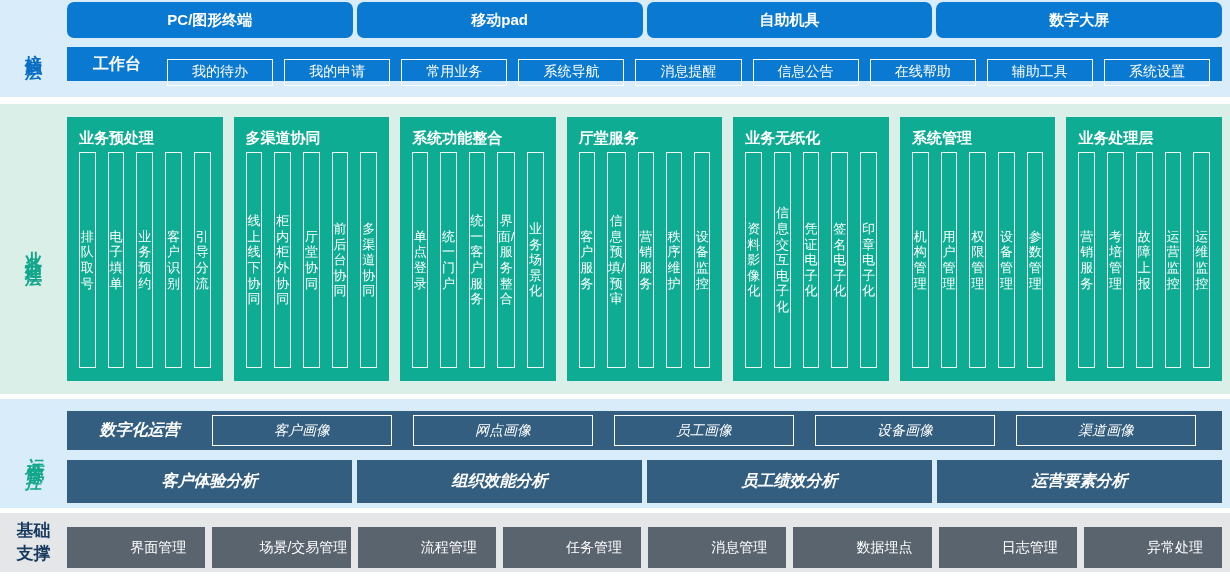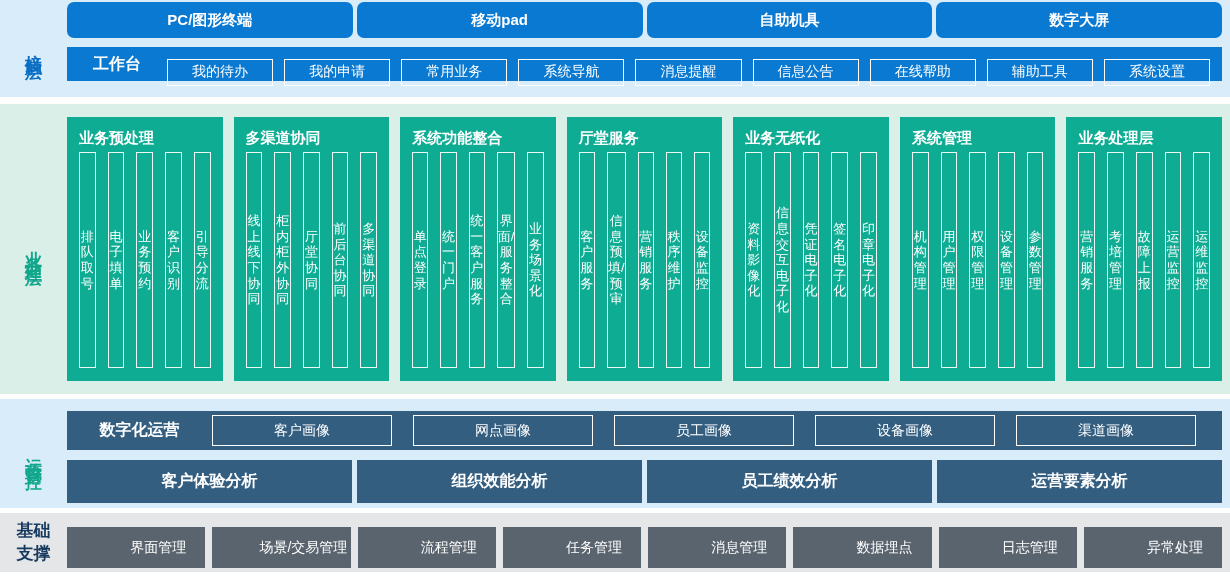--- a/index.html
+++ b/index.html
@@ -42,21 +42,21 @@
   .col { flex:1; background:var(--teal,#0ead93); display:flex; flex-direction:column; padding:6px 12px 13px; box-sizing:border-box; min-width:0; }
   .col-title { flex:none; color:#fff; font-weight:bold; font-size:15px; height:29px; line-height:29px; }
   .col-items { flex:1; display:flex; flex-direction:row; gap:12px; }
   .col-box {
     flex:1; border:1px solid rgba(255,255,255,.92); color:#fff; font-size:13px;
     display:flex; align-items:center; justify-content:center; text-align:center;
     white-space:pre-line; line-height:1.2; min-height:0;
   }
 
   
-  .layer-ops { background:var(--bg-blue,#d8ecf9); height:109px; margin-bottom:5px; }
+  .layer-ops { background:var(--bg-blue,#d8ecf9); height:109px; margin-bottom:5px;font-style:italic; }
   .layer-ops .layer-body { padding-top:12px; }
   .digital-bar { height:39px; background:var(--slate,#335e80); display:flex; align-items:center; margin-bottom:10px; padding-right:26px; }
   .digital-label { width:145px; flex:none; text-align:center; color:#fff; font-weight:bold; font-size:16px; }
   .digital-items { flex:1; display:flex; gap:21px; }
   .outline-box {
     flex:1; height:29px; border:1px solid #fff; color:#fff; font-size:14px;
     display:flex; align-items:center; justify-content:center;
   }
   .analysis-row { display:flex; gap:5px; height:43px; }
   .analysis-bar {

